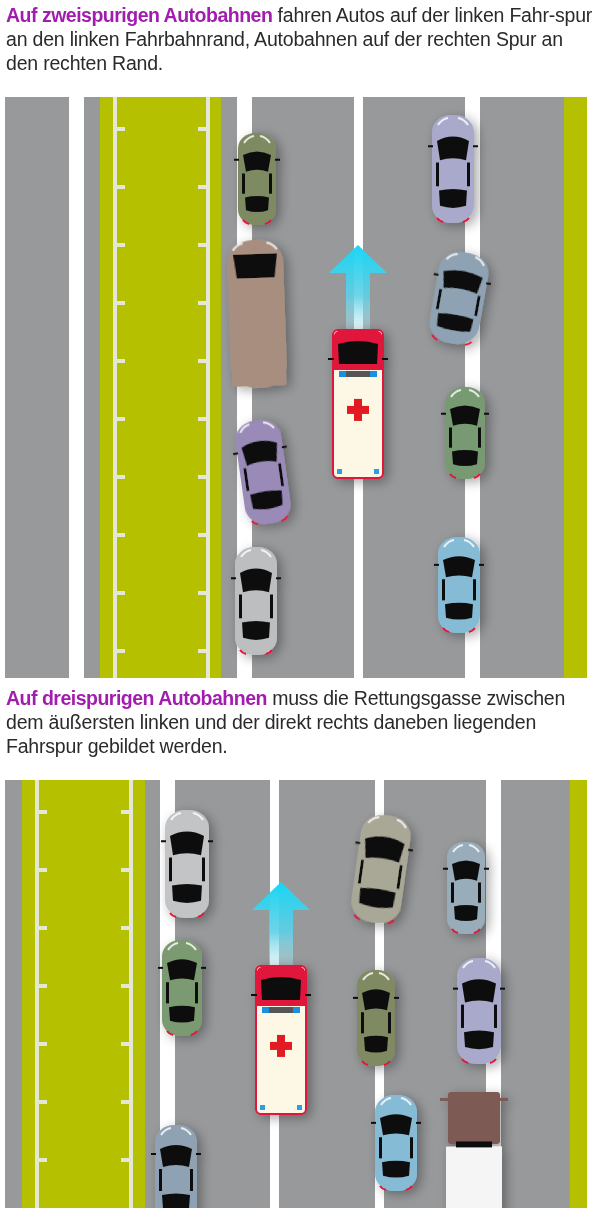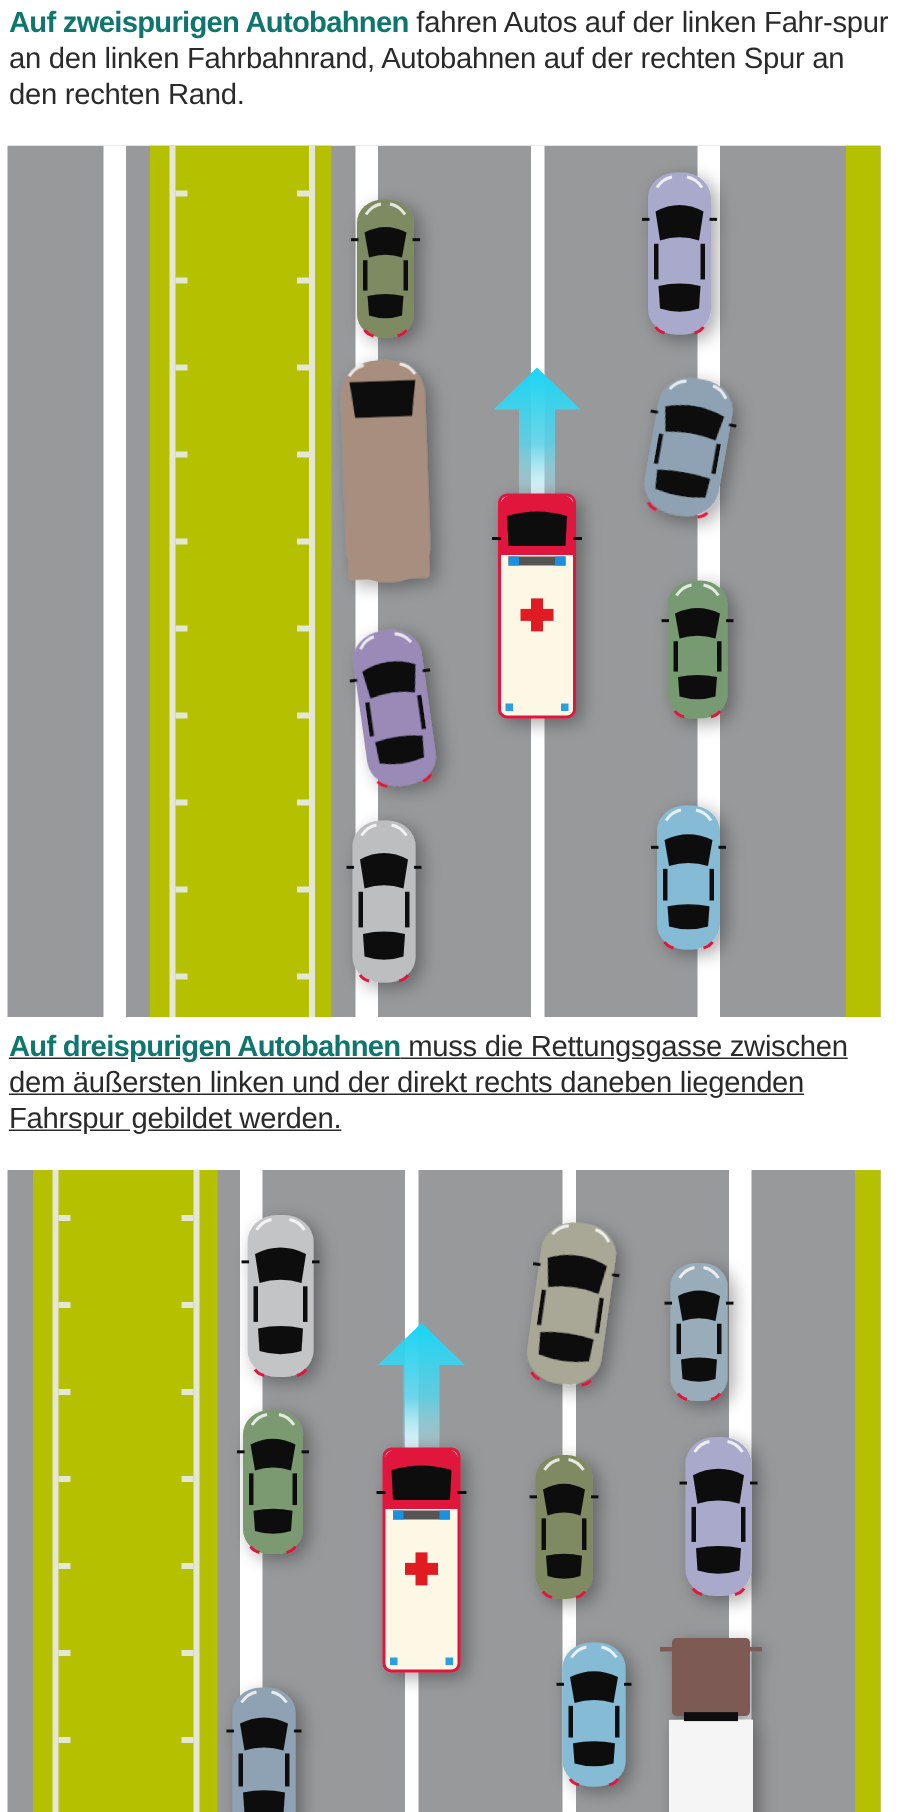--- a/index.html
+++ b/index.html
@@ -1,20 +1,20 @@
 <!DOCTYPE html>
 <html><head>
 <meta charset="utf-8">
 <style>
   html,body{margin:0;padding:0;background:#fff;}
   body{width:600px;height:1208px;position:relative;overflow:hidden;font-family:"Liberation Sans","DejaVu Sans",sans-serif;color:#2a2a2a;}
   .caption{position:absolute;left:6px;width:590px;font-size:19.5px;line-height:24px;letter-spacing:-0.2px;}
-  .caption b{font-weight:bold;color:#0f766e;letter-spacing:-0.5px;}
+  .caption b{font-weight:bold;color:#a21caf;letter-spacing:-0.5px;}
   #cap1{top:3px;}
-  #cap2{top:686px;text-decoration:underline;}
+  #cap2{top:686px;}
   svg{position:absolute;left:0;}
   #d1{top:97px;}
   #d2{top:780px;}
 </style>
 </head>
 <body>
 
 <div id="cap1" class="caption"><b>Auf zweispurigen Autobahnen</b><span> fahren Autos auf der linken Fahr-spur an den linken Fahrbahnrand, Autobahnen auf der rechten Spur an den rechten Rand.</span></div>
 
 <svg id="d1" width="600" height="581" viewBox="0 0 600 581">

